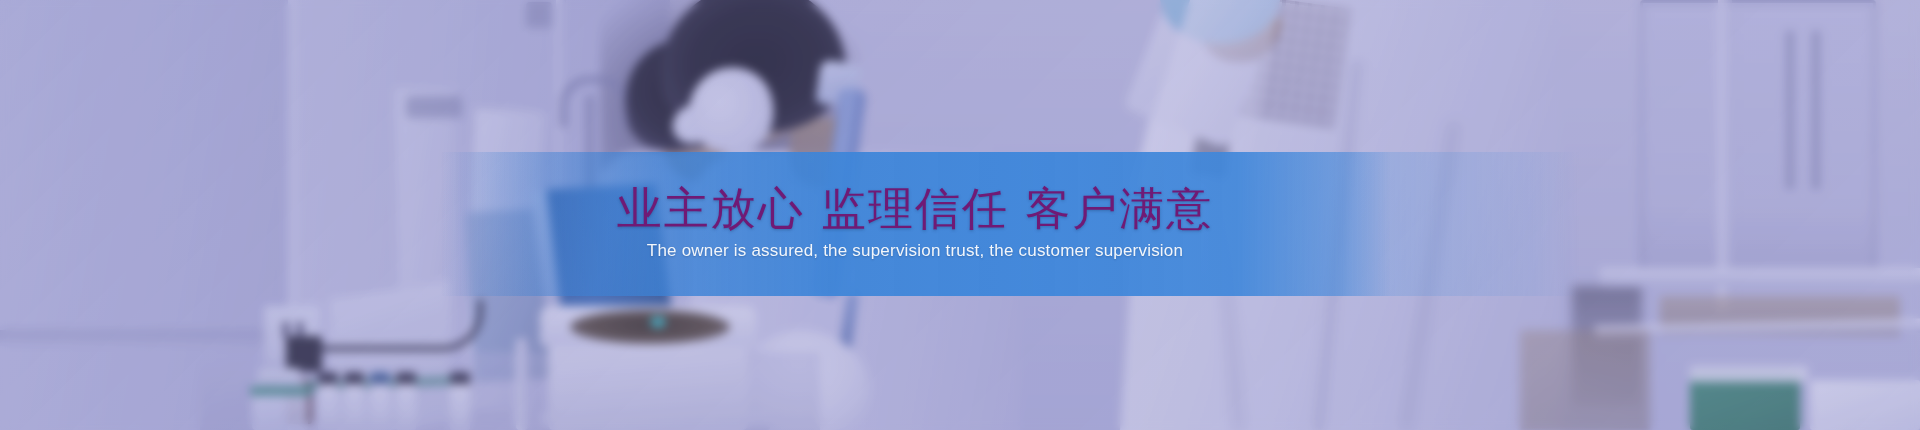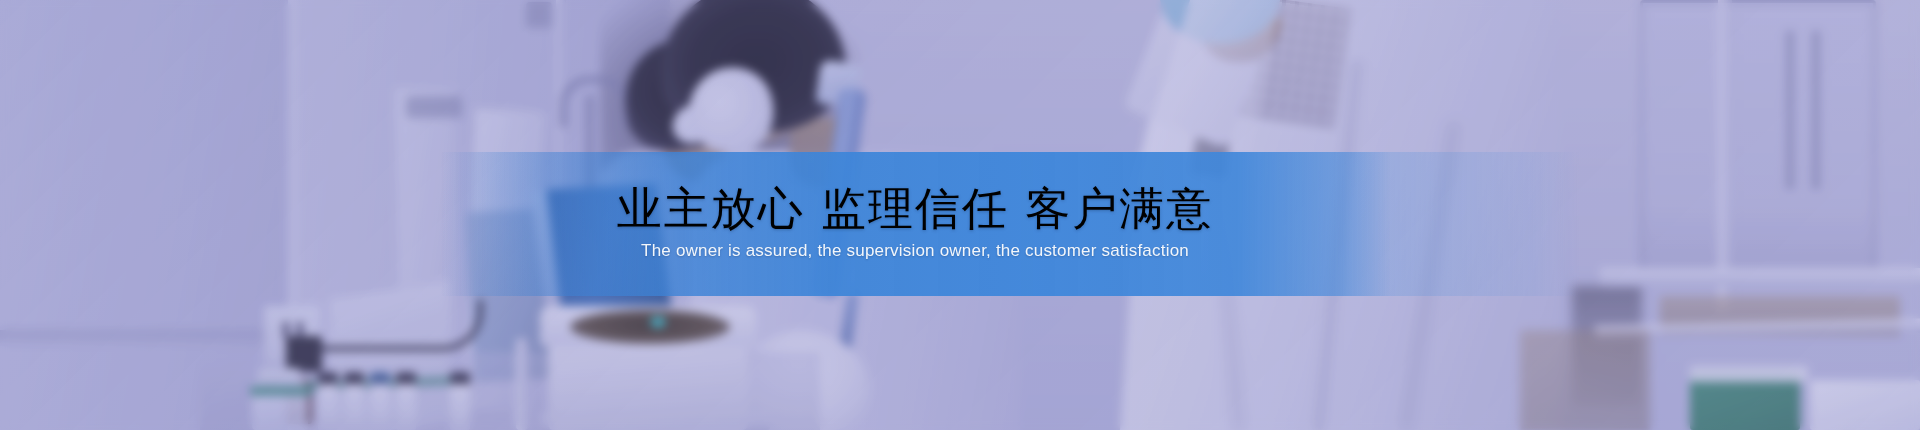--- a/index.html
+++ b/index.html
@@ -648,21 +648,21 @@
     left: 440px;
     top: 152px;
     width: 950px;
     height: 144px;
     display: flex;
     flex-direction: column;
     align-items: center;
     justify-content: center;
   }
   .headline {
-    color: #000000;
+    color: #701a75;
     font-size: 45px;
     line-height: 1.04;
     letter-spacing: 2px;
     font-weight: 400;
     white-space: nowrap;
     text-shadow: 0 1px 3px rgba(20,50,95,.35);
     margin: 0 0 8px 0;
     font-family: "DejaVu Sans", "Liberation Sans", sans-serif;
     text-align: center;
   }
@@ -781,16 +781,16 @@
     <div class="photo-blur"></div>
     <div class="tint"></div>
     <div class="tint2"></div>
   </div>
 
   <div class="band-soft"></div>
   <div class="band"></div>
 
   <div class="text-wrap">
     <h1 class="headline">业主放心 监理信任  客户满意</h1>
-    <p class="subline">The owner is assured, the supervision owner, the customer satisfaction</p>
+    <p class="subline">The owner is assured, the supervision trust, the customer supervision</p>
   </div>
 
 </div>
 
 </body></html>

